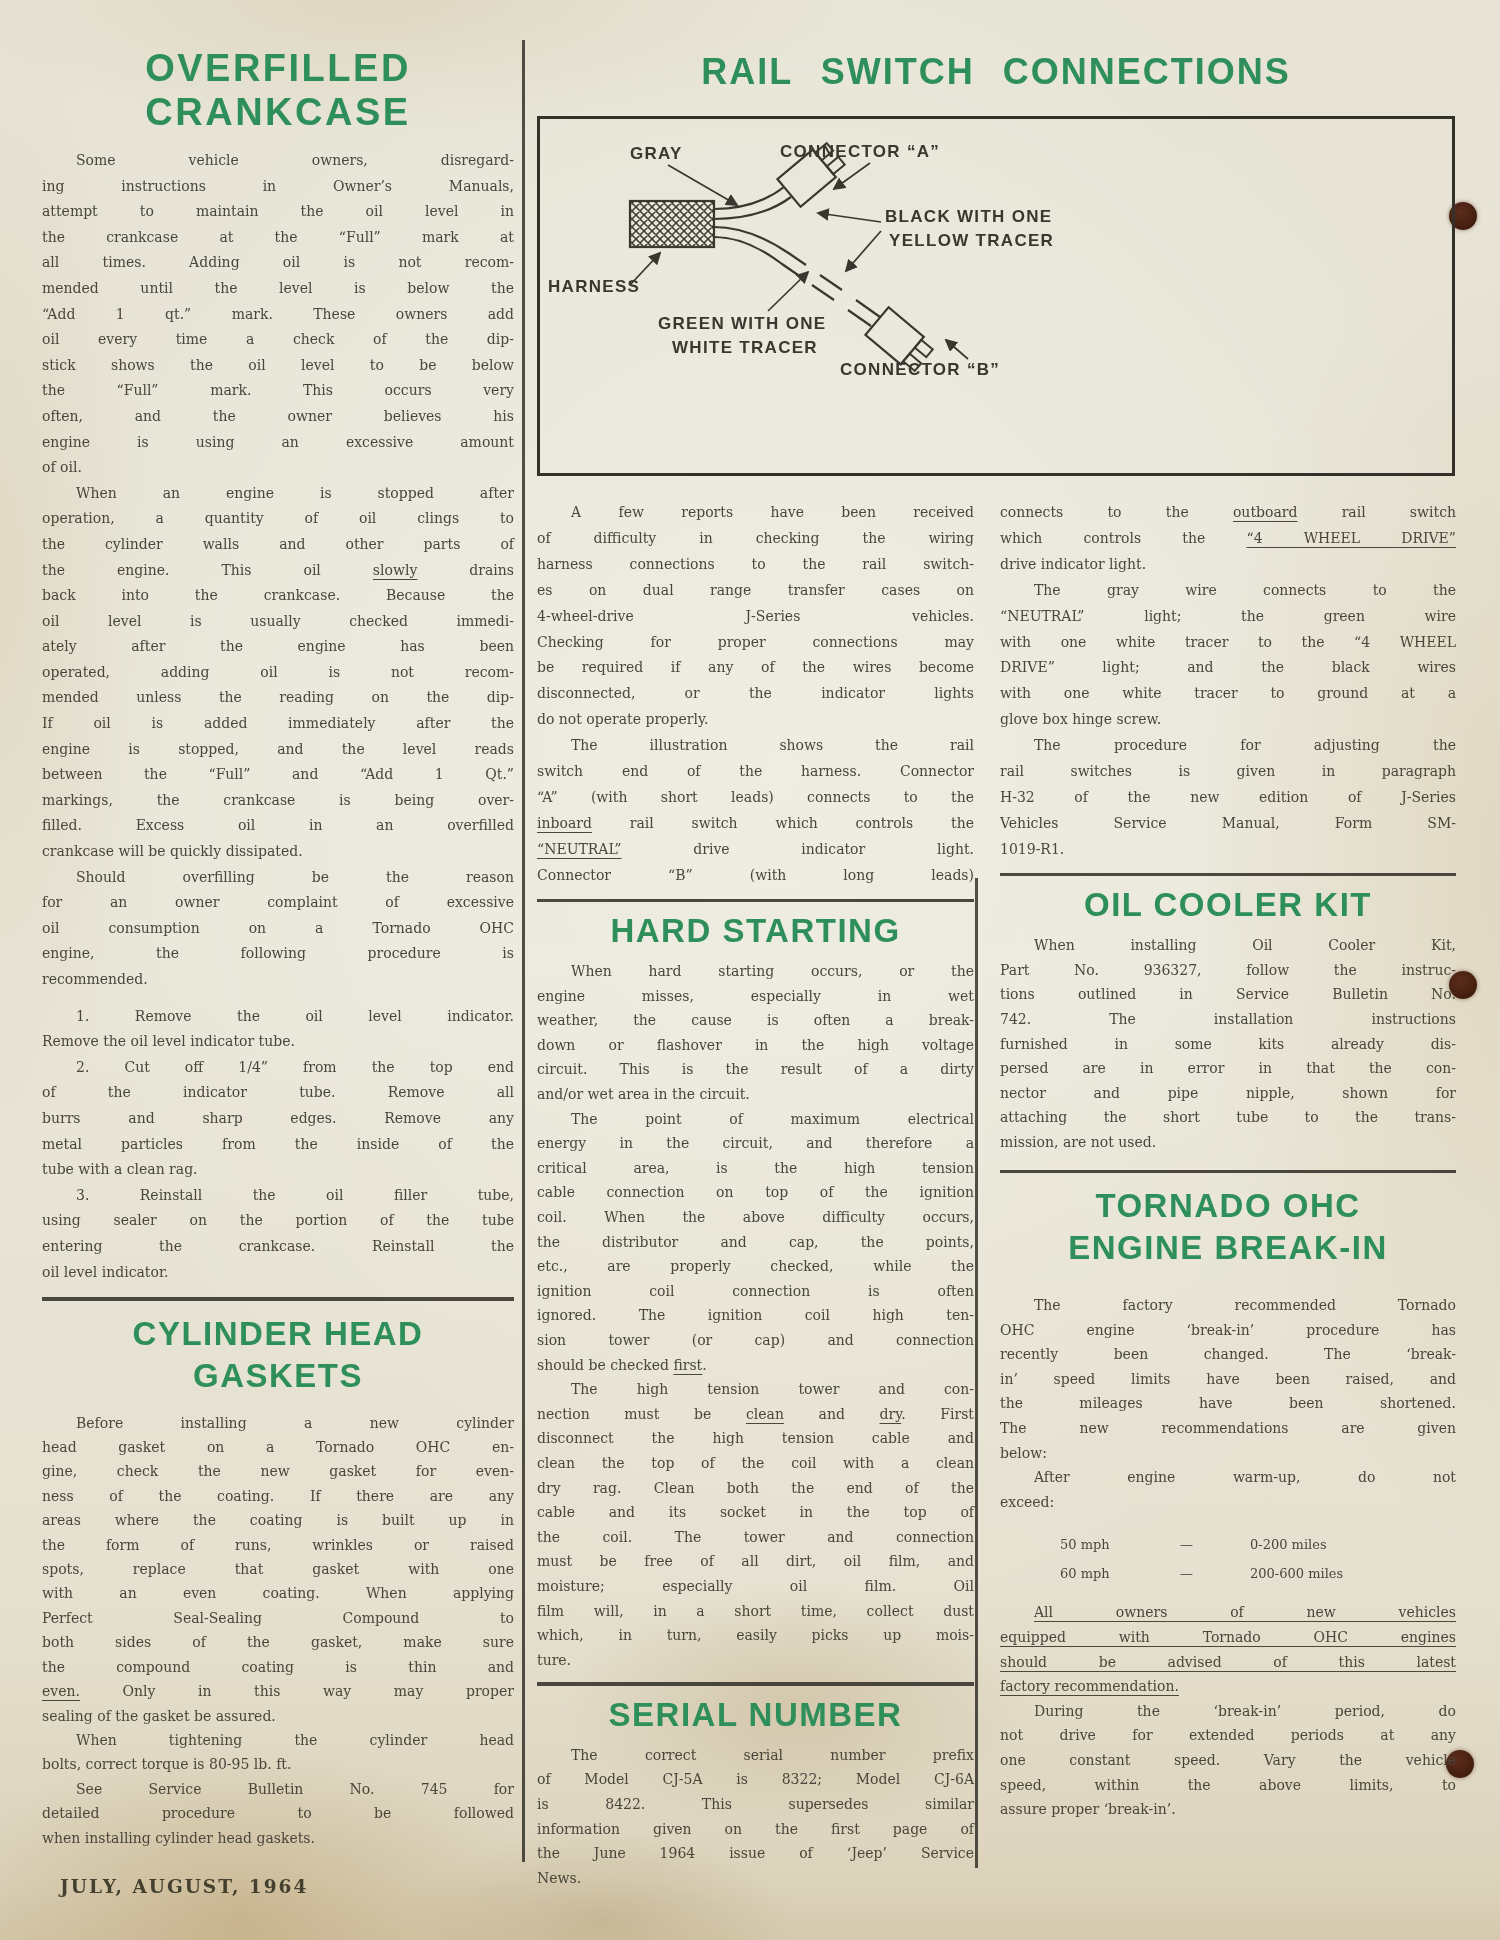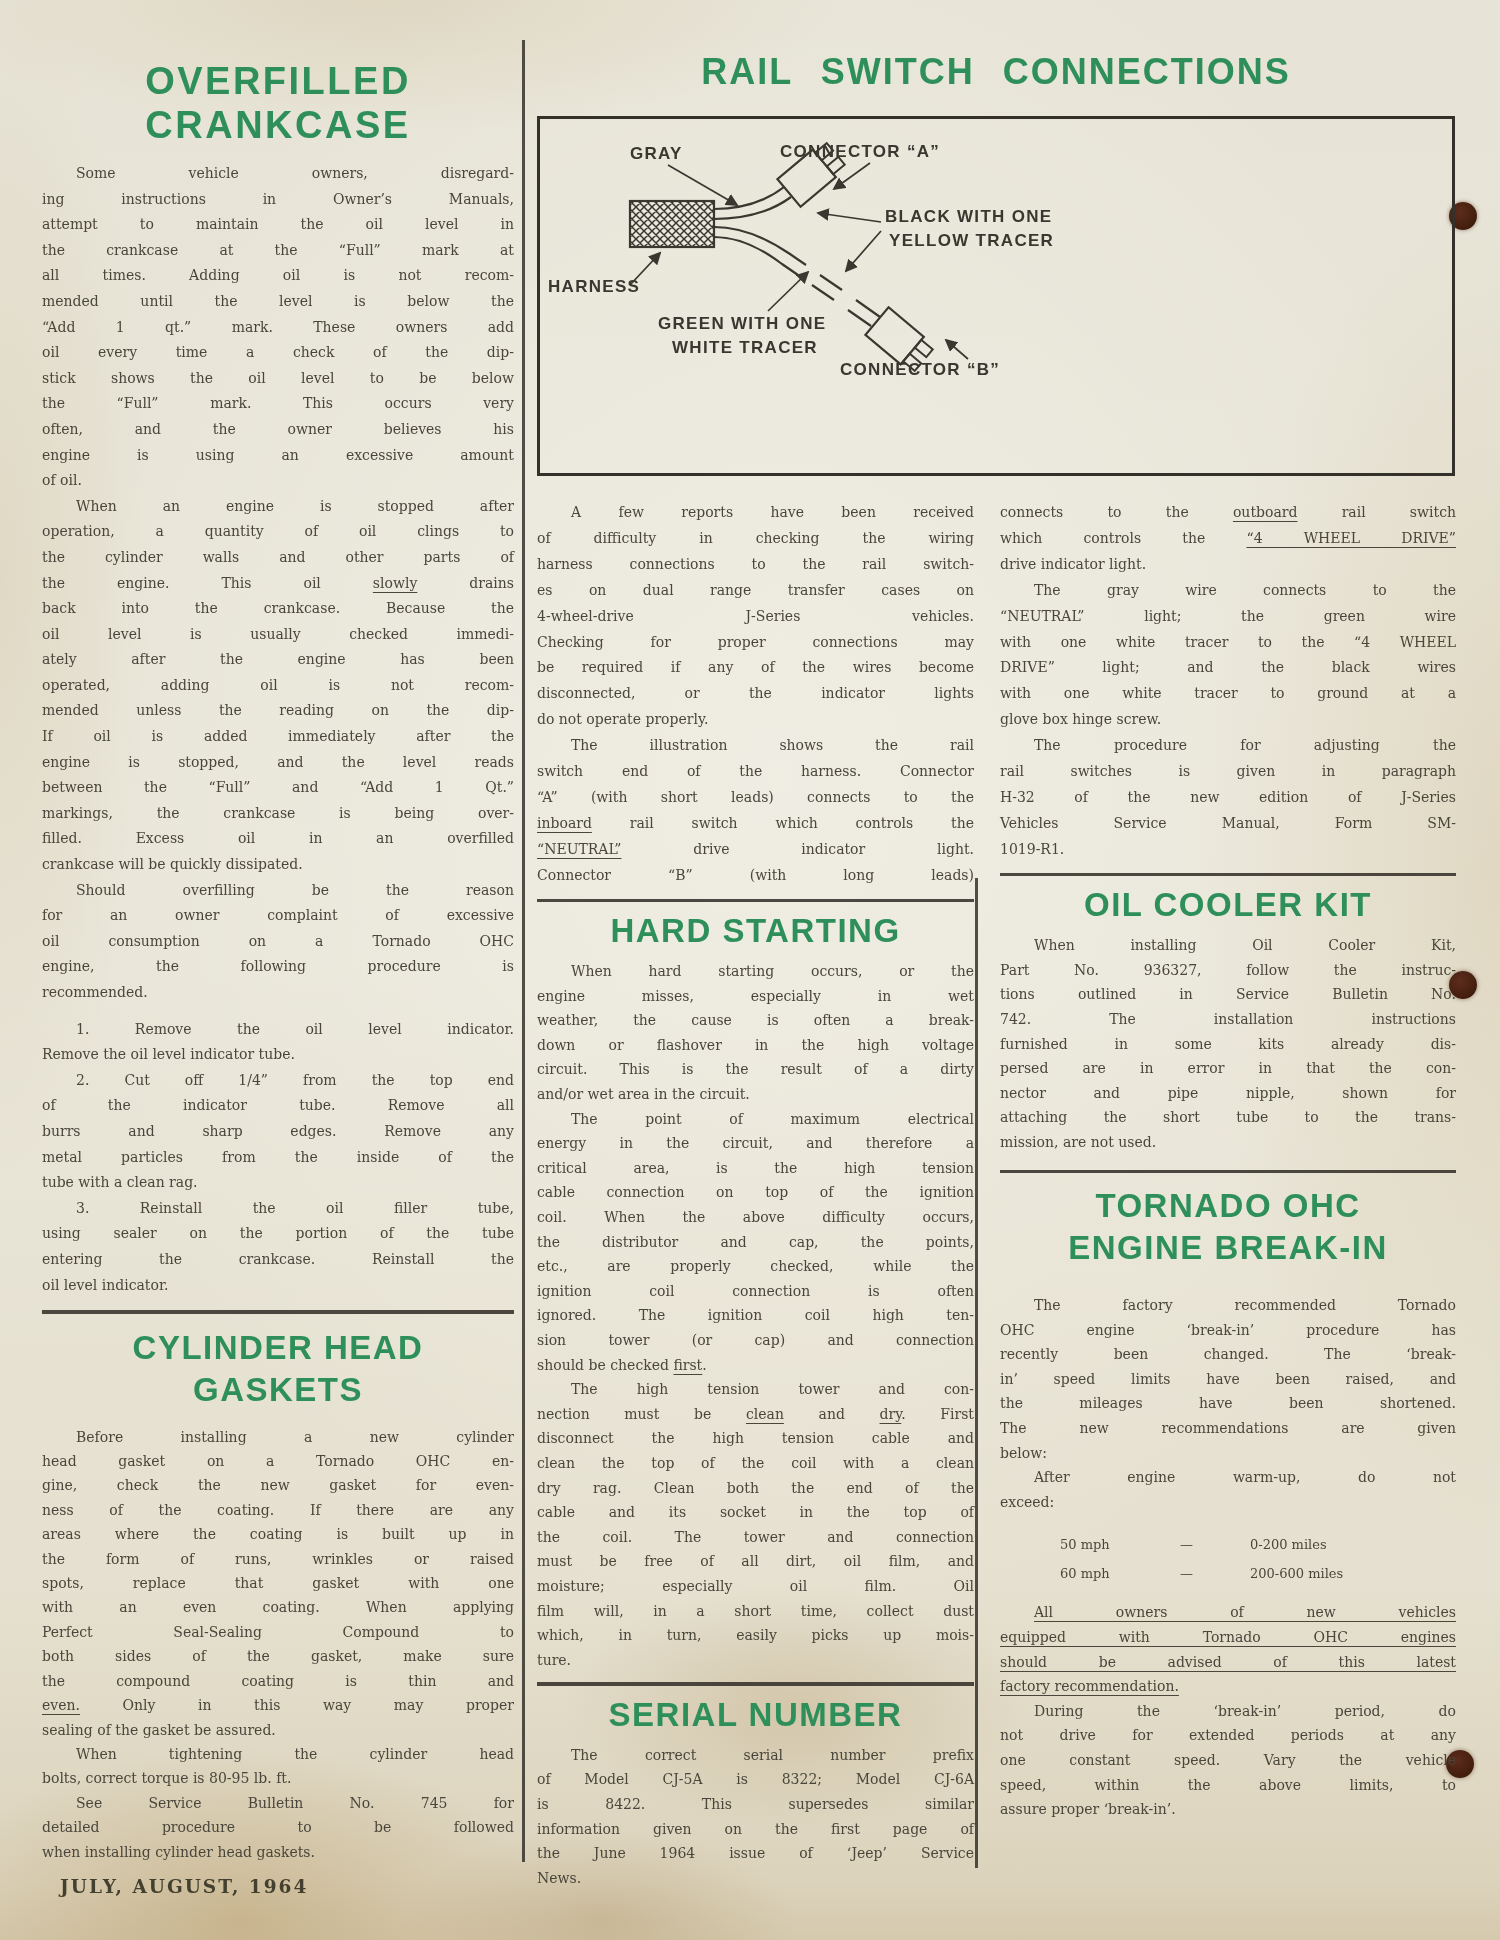--- a/index.html
+++ b/index.html
@@ -26,21 +26,21 @@
   #hole2{left:1449px;top:971px;}
   #hole3{left:1446px;top:1750px;}
 
   section{position:absolute;}
   #left-col{left:42px;top:46px;width:472px;}
   #rail{left:537px;top:52px;width:918px;}
   #mid-col{left:537px;top:500px;width:437px;}
   #right-col{left:1000px;top:500px;width:456px;}
 
   .h1{font-family:"Liberation Sans",sans-serif;font-weight:bold;color:var(--green,#2e8f5a);
-      text-align:center;font-size:38px;line-height:44px;letter-spacing:2.5px;margin-bottom:14px;margin-top:13px;}
+      text-align:center;font-size:38px;line-height:44px;letter-spacing:2.5px;margin-bottom:14px;}
   .h1.h-sm{font-size:33px;line-height:42px;letter-spacing:1.5px;}
   .rail-title{font-family:"Liberation Sans",sans-serif;font-weight:bold;color:var(--green,#2e8f5a);
       text-align:center;font-size:36px;line-height:40px;letter-spacing:2px;word-spacing:16px;}
   .h2{font-family:"Liberation Sans",sans-serif;font-weight:bold;color:var(--green,#2e8f5a);
       text-align:center;font-size:33px;line-height:40px;letter-spacing:1.5px;margin:0 0 8px 0;}
 
   .body{font-size:14px;}
   .lh-left .tl{line-height:25.6px;}
   .lh-left2 .tl{line-height:24.4px;}
   .lh-rail .tl{line-height:25.9px;}

